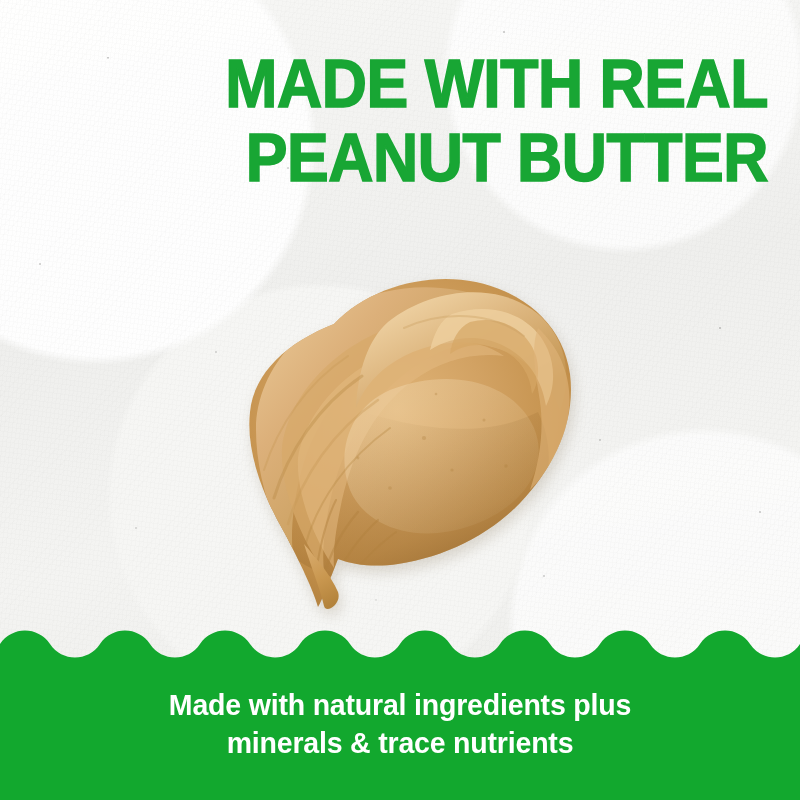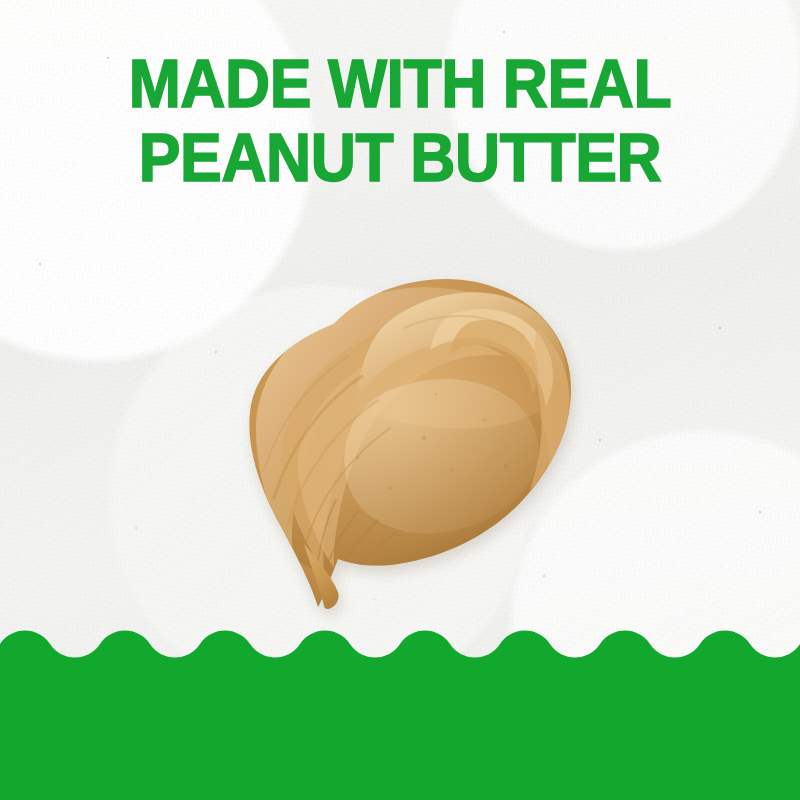--- a/index.html
+++ b/index.html
@@ -74,21 +74,21 @@
       radial-gradient(circle at 68.0% 72.0%, rgba(70,70,68,0.40) 0 0.8px, rgba(0,0,0,0) 1.1px),
       radial-gradient(circle at 36.0% 21.0%, rgba(70,70,68,0.36) 0 0.7px, rgba(0,0,0,0) 1.0px);
   }
 
   
   .headline {
     position: absolute;
     left: 0;
     right: 0;
     top: 46px;
-    text-align: center;
+    text-align: right;
     color: #18a634;
     font-family: "Liberation Sans Narrow", "Liberation Sans", sans-serif;
     font-weight: 700;
     font-size: 68px;
     line-height: 74px;
     letter-spacing: -0.5px;
     text-transform: uppercase;
     -webkit-text-stroke: 1.6px #18a634;
     user-select: none;
   }
@@ -292,15 +292,19 @@
                C 112,-2 138,-2 150,16 C 162,34 188,34 200,16
                C 212,-2 238,-2 250,16 C 262,34 288,34 300,16
                C 312,-2 338,-2 350,16 C 362,34 388,34 400,16
                C 412,-2 438,-2 450,16 C 462,34 488,34 500,16
                C 512,-2 538,-2 550,16 C 562,34 588,34 600,16
                C 612,-2 638,-2 650,16 C 662,34 688,34 700,16
                C 712,-2 738,-2 750,16 C 762,34 788,34 800,16
                L800,34 L0,34 Z"></path>
     </svg>
     <div class="footer-body"></div>
+    <div class="footer-text">
+      <span class="ft-line">Made with natural ingredients plus</span>
+      <span class="ft-line">minerals &amp; trace nutrients</span>
+    </div>
   </div>
 
 </div>
 
 </body></html>

